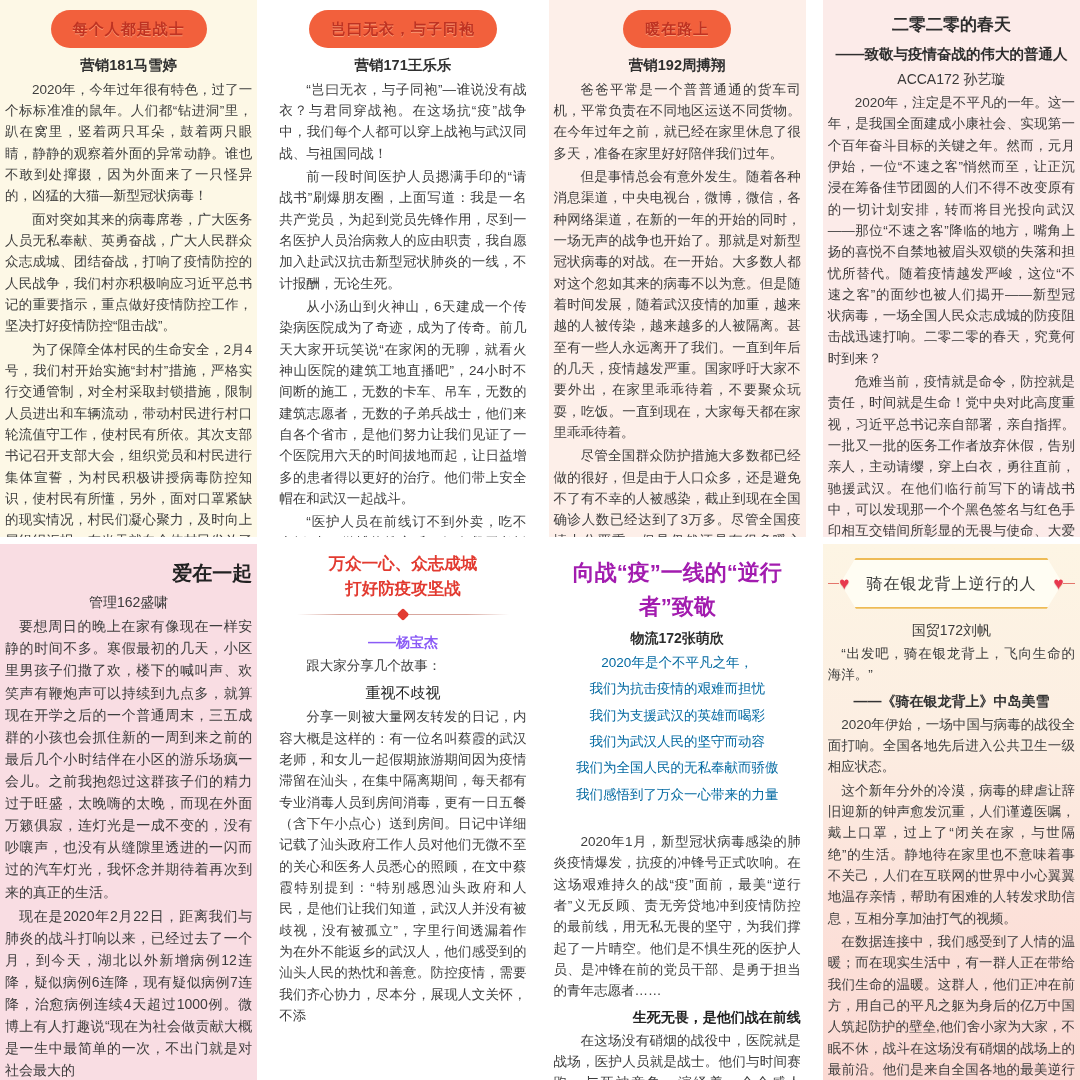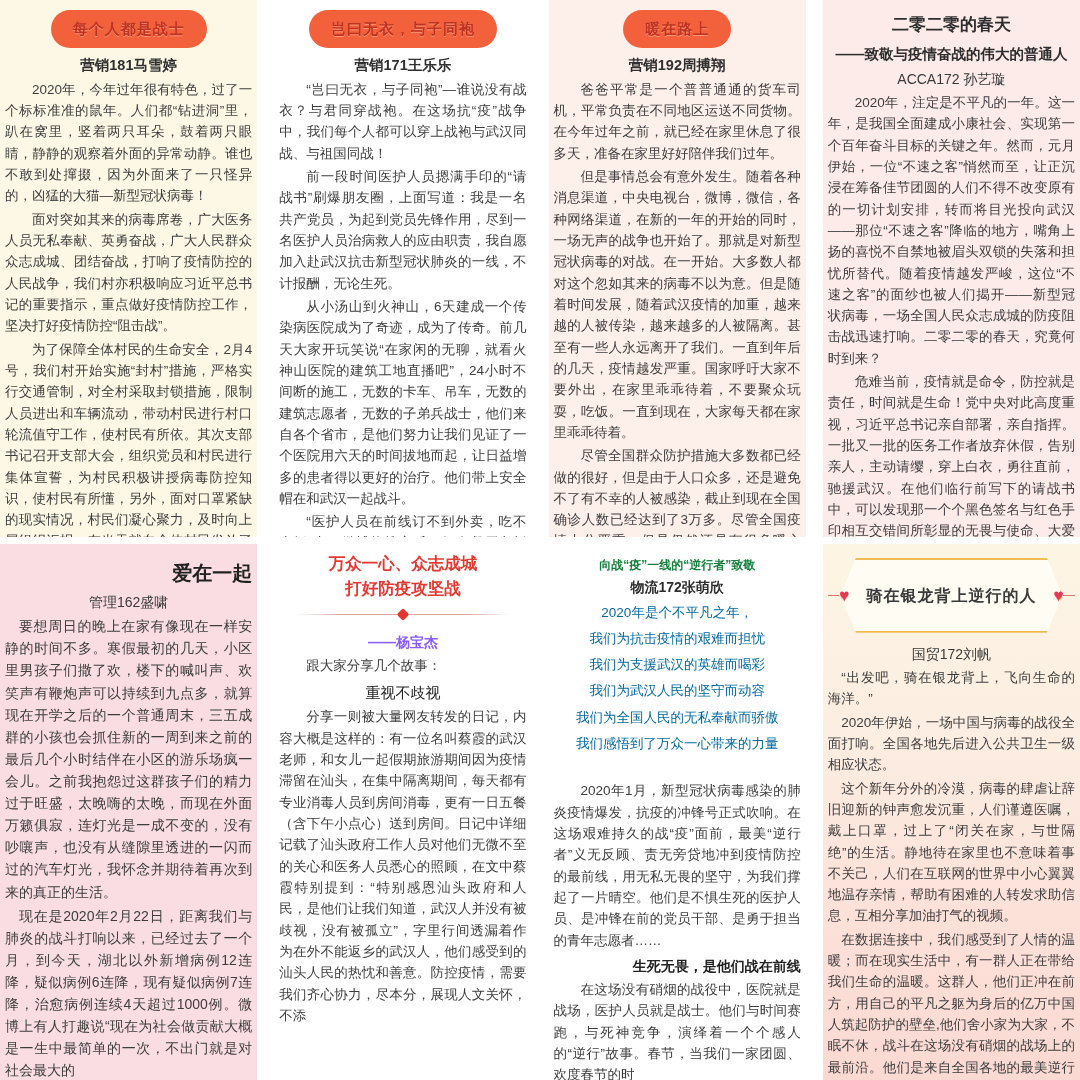--- a/index.html
+++ b/index.html
@@ -85,42 +85,42 @@
   }
   .p6-divider .gem {
     position: absolute; left: 50%; top: 1px; width: 9px; height: 9px;
     transform: translateX(-50%) rotate(45deg);
     background: #e23a30; border-radius: 2px;
   }
   .p6-author { text-align: center; font-weight: bold; font-size: 14px; color: #8b5cf6; margin-bottom: 6px; text-indent: 0;}
   .p6-subhead { text-align: center; font-weight: normal; font-size: 15px; color: #222; margin: 4px 0; text-indent: 0;}
 
   
-  .p7-title { text-align: center; font-weight: bold; font-size: 12px; color: #15803d; margin: 4px 0 6px 0; text-indent: 0;}
+  .p7-title { text-align: center; font-weight: bold; font-size: 22px; color: #a21caf; margin: 4px 0 6px 0; text-indent: 0;}
   .p7-author { text-align: center; font-weight: bold; font-size: 14px; color: #2c2c2c; margin-bottom: 8px; text-indent: 0;}
   .poem-line { text-align: center; font-size: 13.5px; color: #0369a1; line-height: 1.8; text-indent: 0;}
   .p7-gap { height: 22px; }
   .p7-subhead { font-weight: bold; font-size: 14px; color: #222; text-indent: 1em; margin: 4px 0; text-align: right;}
 
   
   .p8-header { display: flex; align-items: center; margin: 6px 0 10px 0; }
   .p8-line { flex: 1; height: 1px; background: #e4756b; }
   .p8-heart {
     font-size: 17px; color: #e8384f; line-height: 1;
     text-shadow: 0 1px 1px rgba(180,30,50,0.4);
     z-index: 2; position: relative;
   }
   .p8-heart.left  { margin-right: -9px; }
   .p8-heart.right { margin-left: -9px; }
   .p8-frame {
     background: #fffdf3;
     border: 2px solid #eebb55;
     clip-path: polygon(0 50%, 7% 0, 93% 0, 100% 50%, 93% 100%, 7% 100%);
-    padding: 23px 24px;
-    font-weight: bold;
+    padding: 11px 24px;
+    font-weight: normal;
     font-size: 16px;
     color: #3b3b3b;
     text-align: center;
     letter-spacing: 1px;
     white-space: nowrap;
   }
   .p8-attrib { text-align: center; font-weight: bold; font-size: 14px; color: #333; margin: 4px 0 6px 0; text-indent: 0;}
 </style>
 </head>
 <body>
@@ -206,18 +206,19 @@
   <div class="panel bg-grad">
     <div class="p8-header">
       <div class="p8-line"></div>
       <span class="p8-heart left">♥</span>
       <div class="p8-frame">骑在银龙背上逆行的人</div>
       <span class="p8-heart right">♥</span>
       <div class="p8-line"></div>
     </div>
     <p class="author-normal">国贸172刘帆</p>
     <p class="indent1">“出发吧，骑在银龙背上，飞向生命的海洋。”</p>
+    <p class="p8-attrib">——《骑在银龙背上》中岛美雪</p>
     <p class="indent1">2020年伊始，一场中国与病毒的战役全面打响。全国各地先后进入公共卫生一级相应状态。</p>
     <p class="indent1">这个新年分外的冷漠，病毒的肆虐让辞旧迎新的钟声愈发沉重，人们谨遵医嘱，戴上口罩，过上了“闭关在家，与世隔绝”的生活。静地待在家里也不意味着事不关己，人们在互联网的世界中小心翼翼地温存亲情，帮助有困难的人转发求助信息，互相分享加油打气的视频。</p>
     <p class="indent1">在数据连接中，我们感受到了人情的温暖；而在现实生活中，有一群人正在带给我们生命的温暖。这群人，他们正冲在前方，用自己的平凡之躯为身后的亿万中国人筑起防护的壁垒,他们舍小家为大家，不眠不休，战斗在这场没有硝烟的战场上的最前沿。他们是来自全国各地的最美逆行者，他们是新时代的最美先锋人物，他们是可亲可敬的白衣天使。</p>
   </div>
 
 </div>
 
 </body></html>

